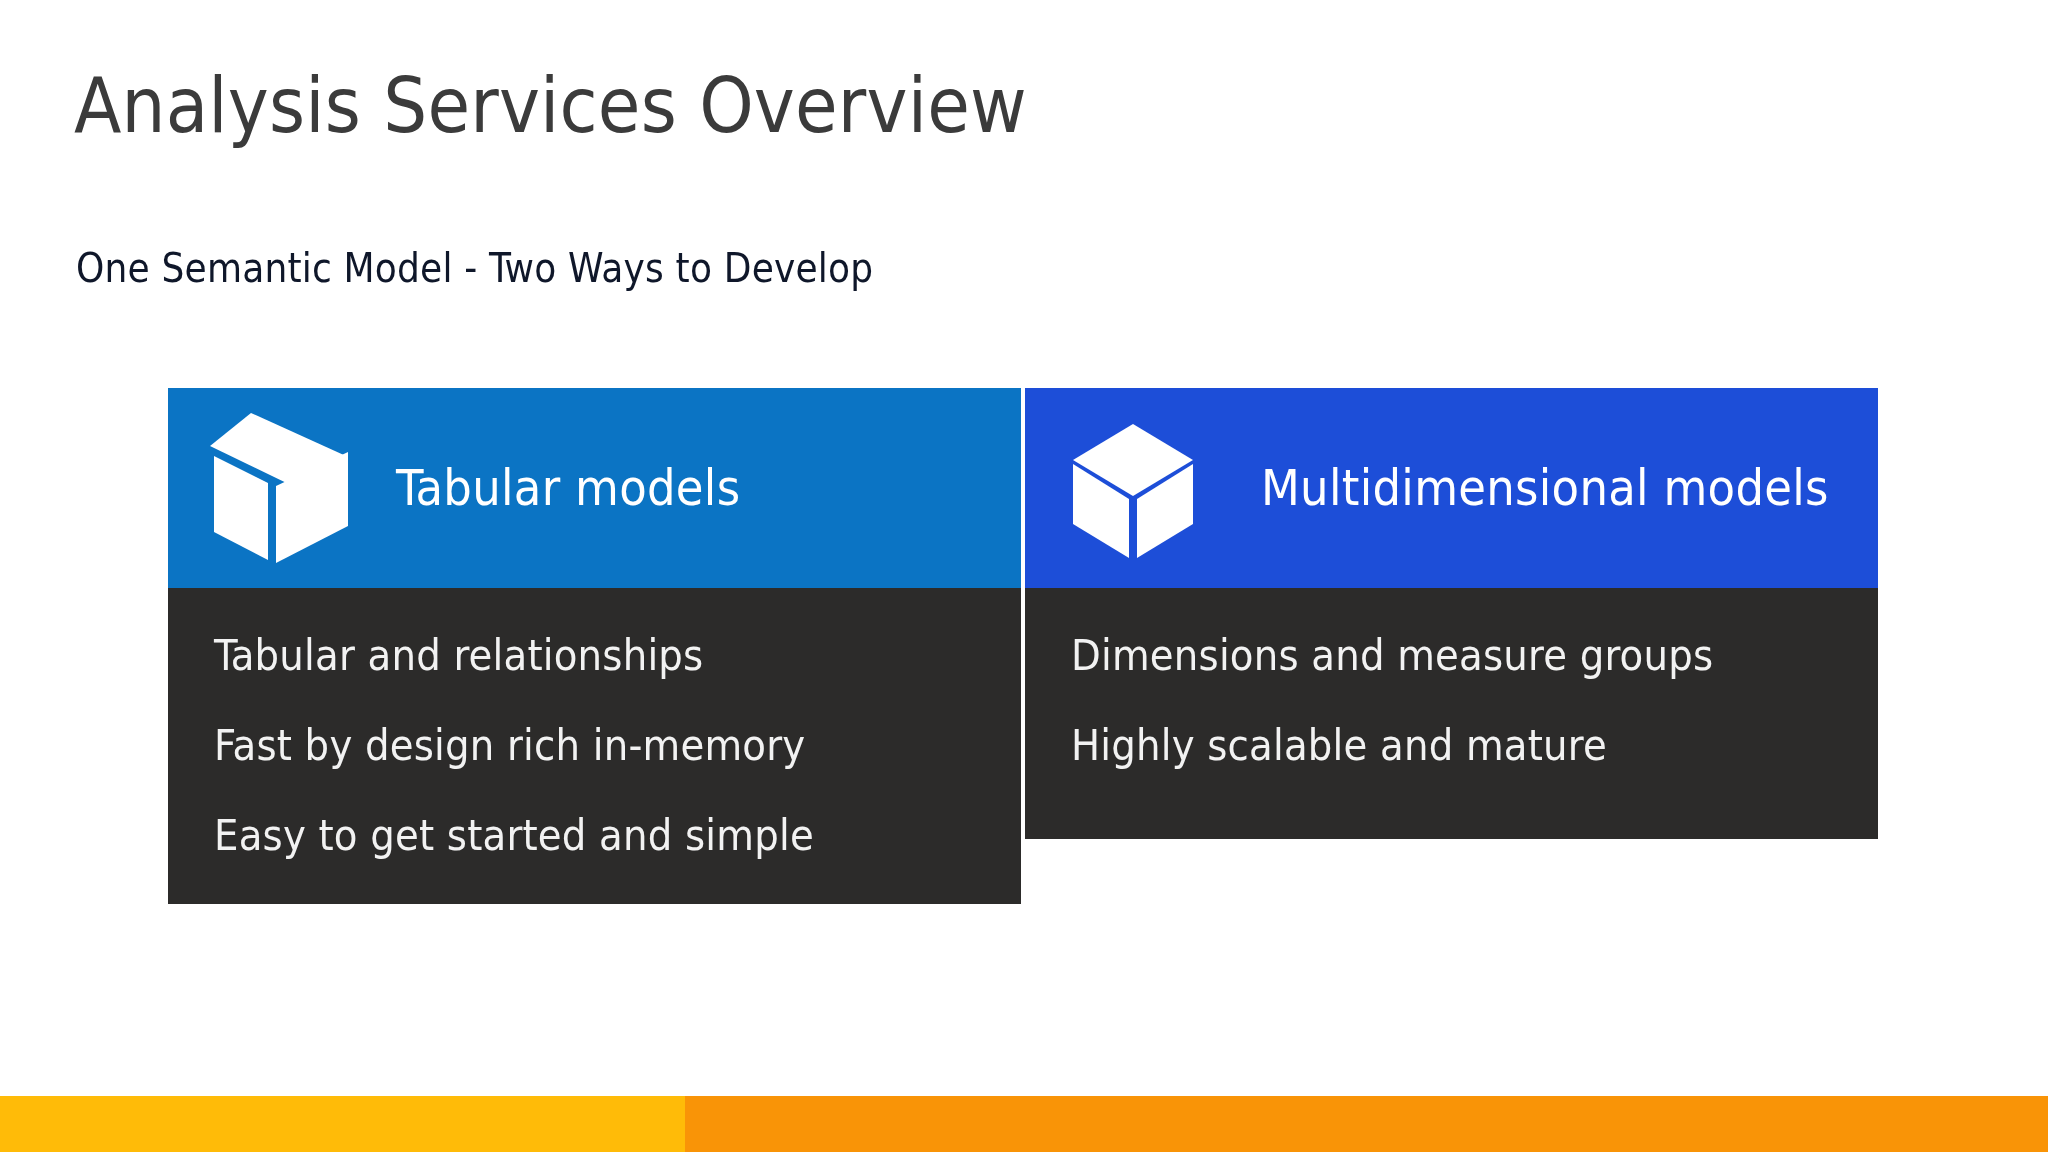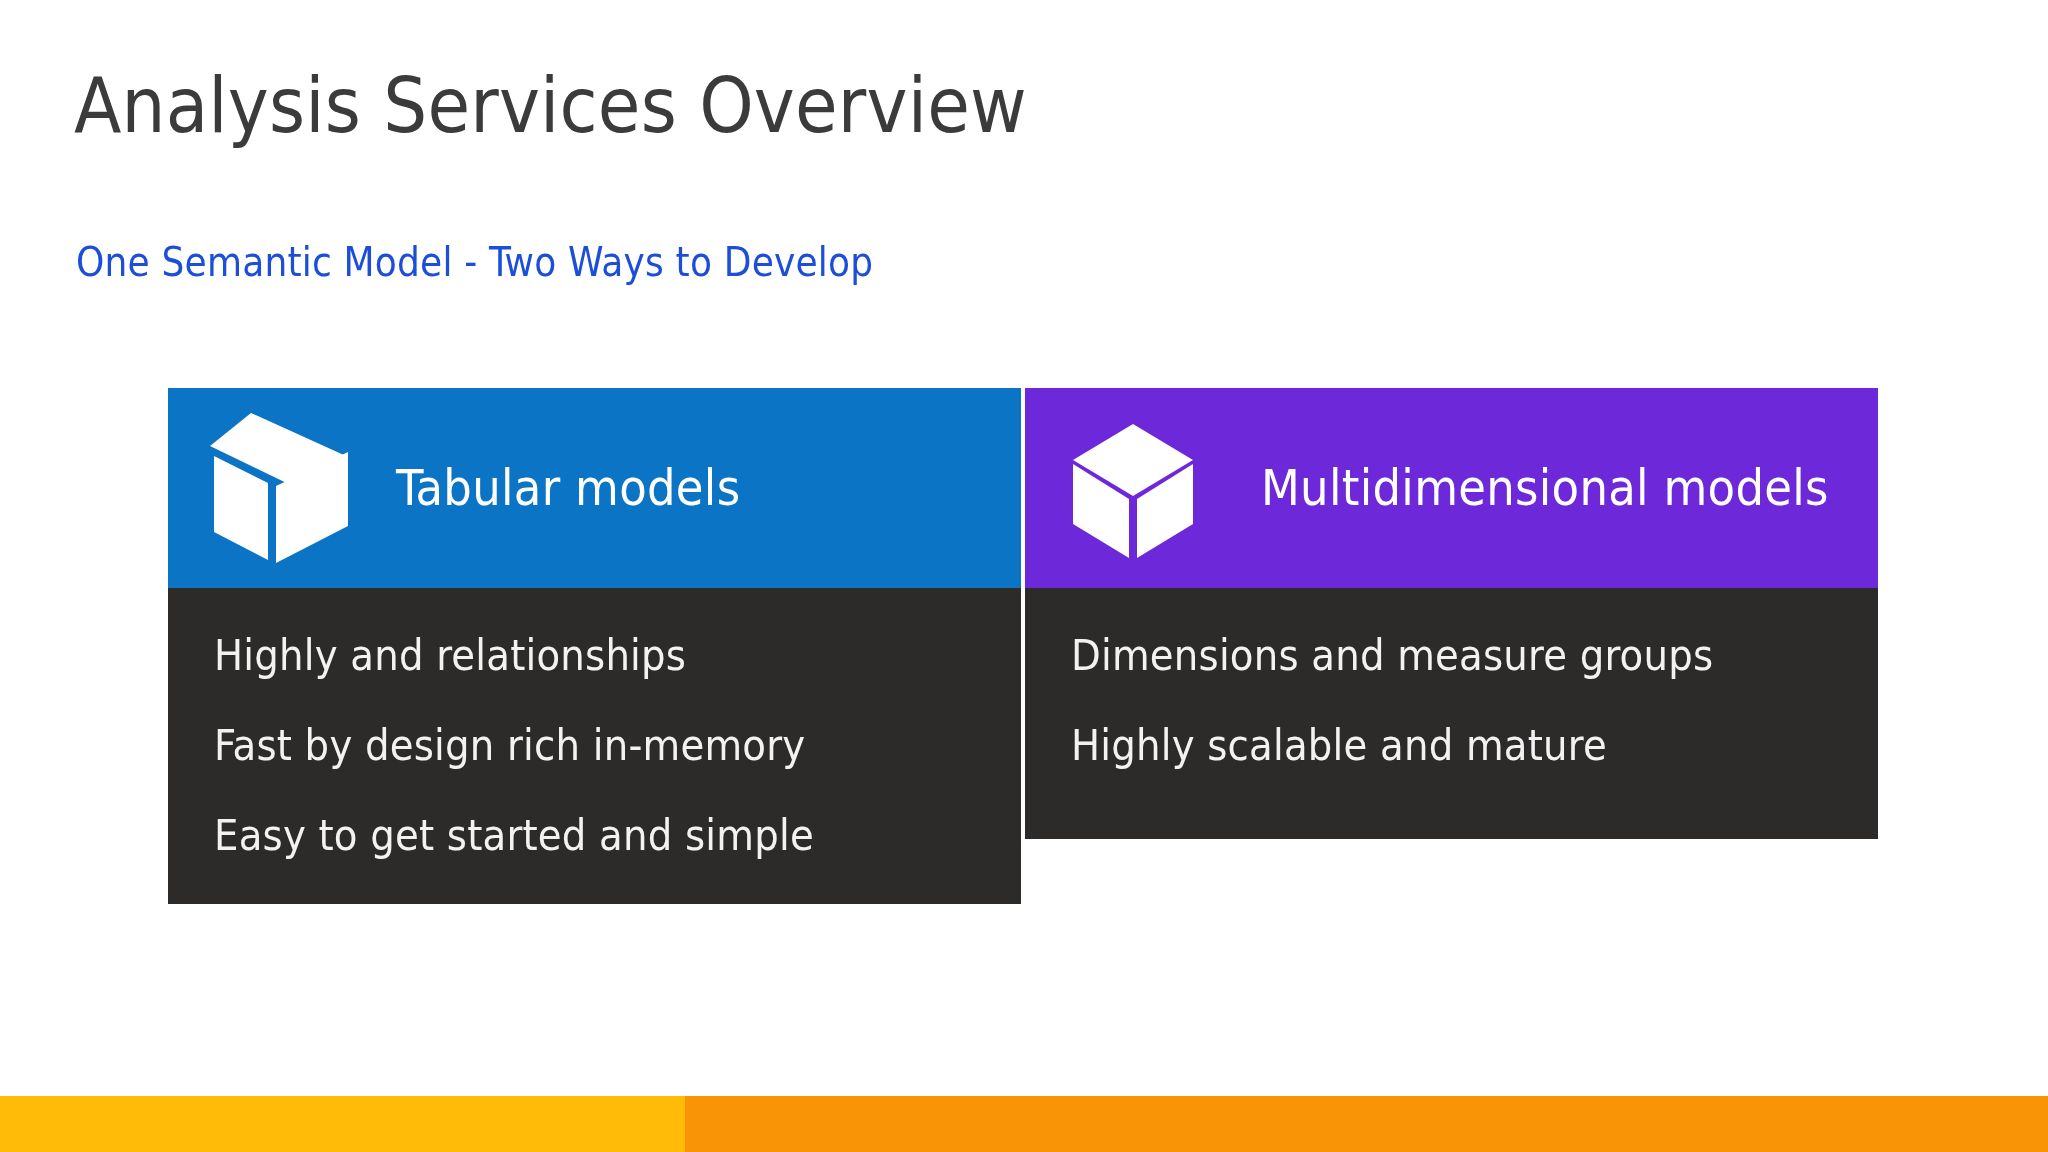--- a/index.html
+++ b/index.html
@@ -26,26 +26,26 @@
     font-weight: 400;
     letter-spacing: 0.2px;
     color: #3b3b3b;
     font-stretch: condensed;
     white-space: nowrap;
   }
 
   #slide-subtitle {
     position: absolute;
     left: 76px;
-    top: 240px;
+    top: 246px;
     font-size: 40px;
     line-height: 1.1;
     font-weight: 300;
     letter-spacing: 0.2px;
-    color: #1d4ed8;
+    color: #0f172a;
     font-stretch: condensed;
     white-space: nowrap;
   }
 
   
   #cards {
     position: absolute;
     left: 168px;
     top: 388px;
     width: 1710px;
@@ -64,21 +64,21 @@
   .card-header {
     height: 200px;
     flex: 0 0 200px;
     display: flex;
     align-items: center;
     padding-left: 38px;
     box-sizing: border-box;
   }
 
   .card-header.blue  { background: #0b74c4; }
-  .card-header.green { background: #6d28d9; }
+  .card-header.green { background: #1d4ed8; }
 
   .card-icon {
     flex: 0 0 auto;
     width: 150px;
     height: 160px;
     display: block;
   }
 
   .card-icon.cube-icon {
     width: 130px;
@@ -145,21 +145,21 @@
         <polygon points="45,5 140,48 95,82 4,38" fill="#ffffff"></polygon>
 
         <polygon points="8,48 62,75 62,152 8,124" fill="#ffffff"></polygon>
 
         <polygon points="70,78 142,44 142,118 70,155" fill="#ffffff"></polygon>
       </svg>
       <div class="card-title tabular">Tabular models</div>
     </div>
 
     <div class="card-body">
-      <div class="bullet">Highly and relationships</div>
+      <div class="bullet">Tabular and relationships</div>
       <div class="bullet">Fast by design rich in-memory</div>
       <div class="bullet">Easy to get started and simple</div>
     </div>
   </div>
 
   <div class="card">
 
     <div class="card-header green">
       <svg class="card-icon cube-icon" viewBox="0 0 130 140">
 

